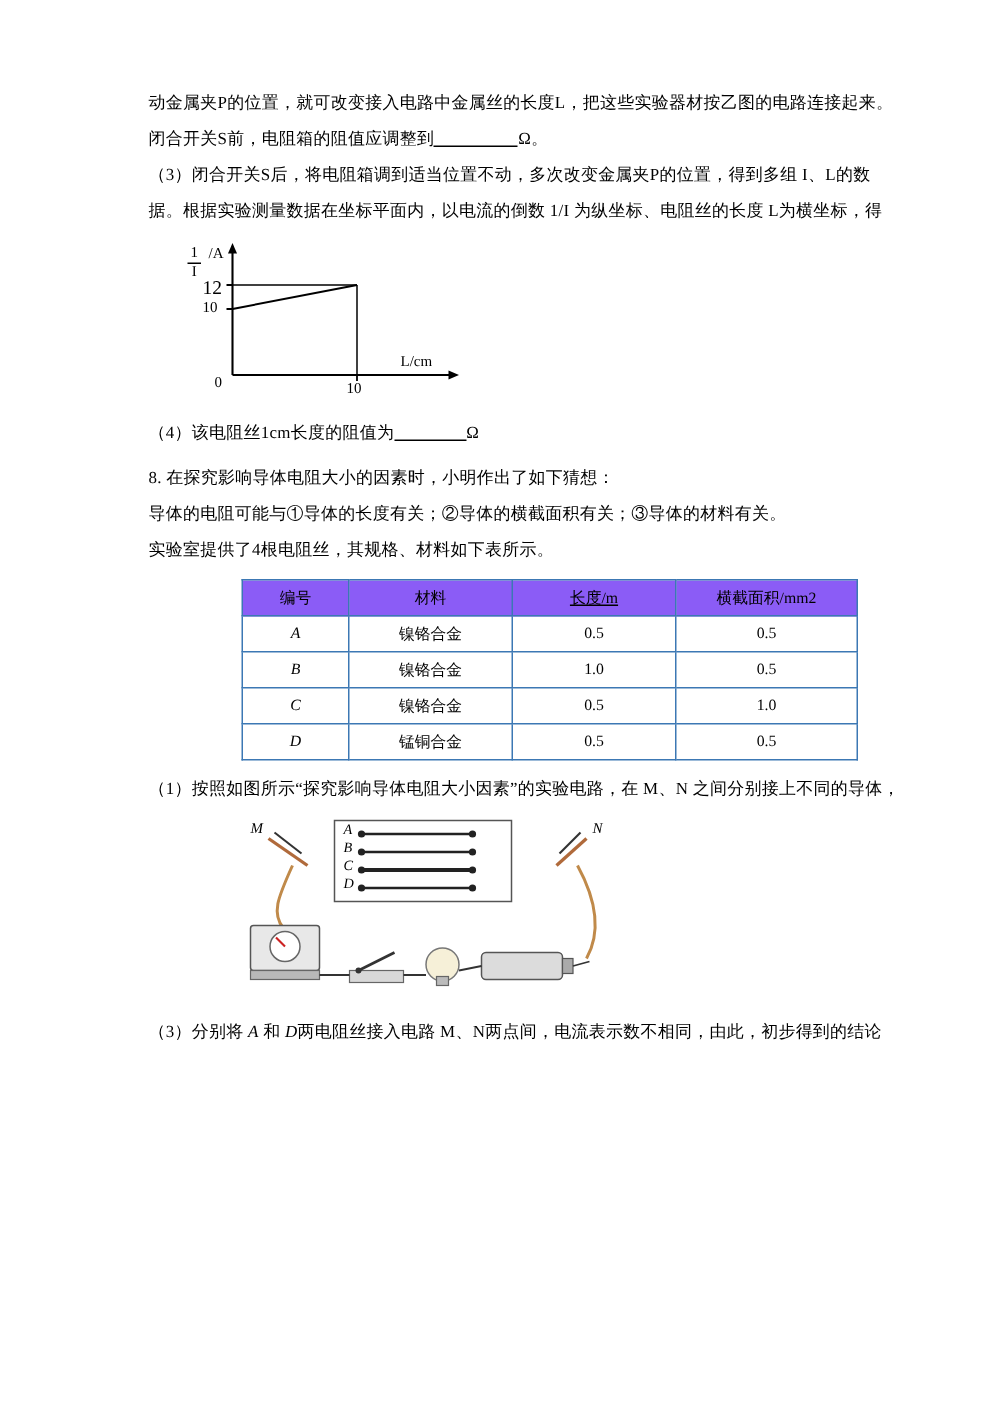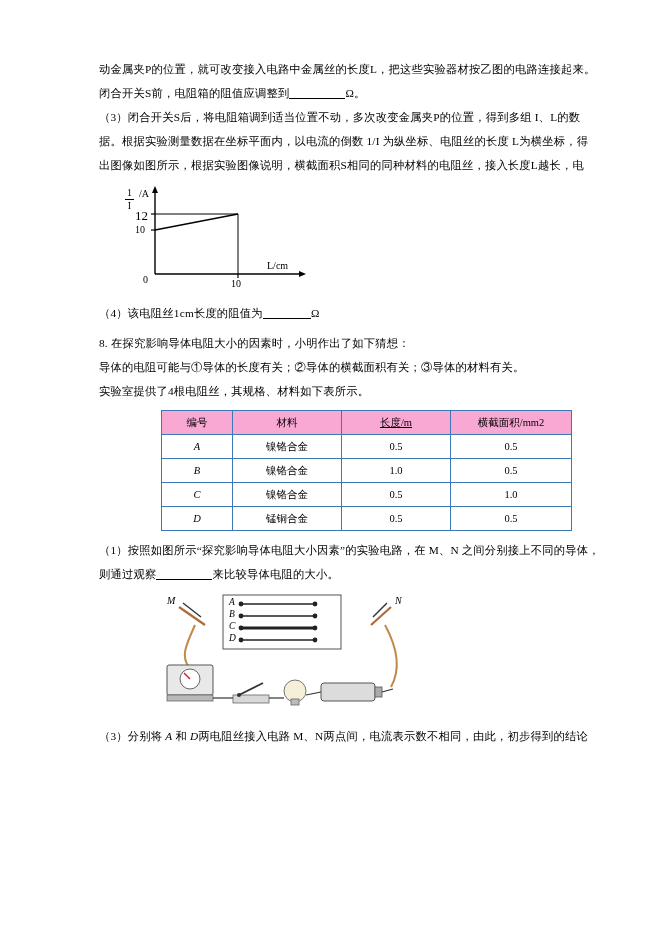--- a/index.html
+++ b/index.html
@@ -63,21 +63,21 @@
     font-size: 10.5px;
     font-family: "Liberation Serif", serif;
   }
   table.data th, table.data td {
     border: 1px solid #3c78b4;
     text-align: center;
     padding: 4px 6px;
     height: 15px;
   }
   table.data thead th {
-    background: #f9a8d4;
+    background: #8b5cf6;
     font-weight: normal;
   }
   table.data td.code {
     font-style: italic;
   }
   .col1 { width: 58px; }
   .col2 { width: 96px; }
   .col3 { width: 96px; text-decoration: underline; }
   .col4 { width: 108px; }
 
@@ -101,23 +101,20 @@
     </p>
     <p class="line">
       <span>闭合开关S前，电阻箱的阻值应调整到</span><span class="blank long"></span><span>Ω。</span>
     </p>
 
     <p class="line">
       <span>（3）闭合开关S后，将电阻箱调到适当位置不动，多次改变金属夹P的位置，得到多组 I、L的数</span>
     </p>
     <p class="line">
       <span>据。根据实验测量数据在坐标平面内，以电流的倒数 1/I 为纵坐标、电阻丝的长度 L为横坐标，得</span>
-    </p>
-    <p class="line">
-      <span>出图像如图所示，根据实验图像说明，横截面积S相同的同种材料的电阻丝，接入长度L越长，电</span>
     </p>
 
     <div class="graph-wrap">
       <svg class="graph-svg" width="230" height="118" viewBox="0 0 230 118">
 
         <line x1="38" y1="8" x2="38" y2="92" stroke="#000" stroke-width="1.4"></line>
         <polygon points="38,4 35,11 41,11" fill="#000"></polygon>
 
         <line x1="38" y1="92" x2="185" y2="92" stroke="#000" stroke-width="1.4"></line>
         <polygon points="189,92 182,89 182,95" fill="#000"></polygon>
@@ -194,23 +191,20 @@
             <td>0.5</td>
             <td>0.5</td>
           </tr>
         </tbody>
       </table>
     </div>
 
     <p class="line">
       <span>（1）按照如图所示“探究影响导体电阻大小因素”的实验电路，在 M、N 之间分别接上不同的导体，</span>
     </p>
-    <p class="line">
-      <span>则通过观察</span><span class="blank long"></span><span>来比较导体电阻的大小。</span>
-    </p>
 
     <div class="circuit-wrap">
       <svg width="300" height="130" viewBox="0 0 300 130">
 
         <rect x="78" y="4" width="118" height="54" fill="none" stroke="#555" stroke-width="1"></rect>
 
         <line x1="96" y1="13" x2="170" y2="13" stroke="#222" stroke-width="1.6"></line>
         <circle cx="96" cy="13" r="2.4" fill="#222"></circle>
           <circle cx="170" cy="13" r="2.4" fill="#222"></circle>
         <line x1="96" y1="25" x2="170" y2="25" stroke="#222" stroke-width="1.6"></line>

